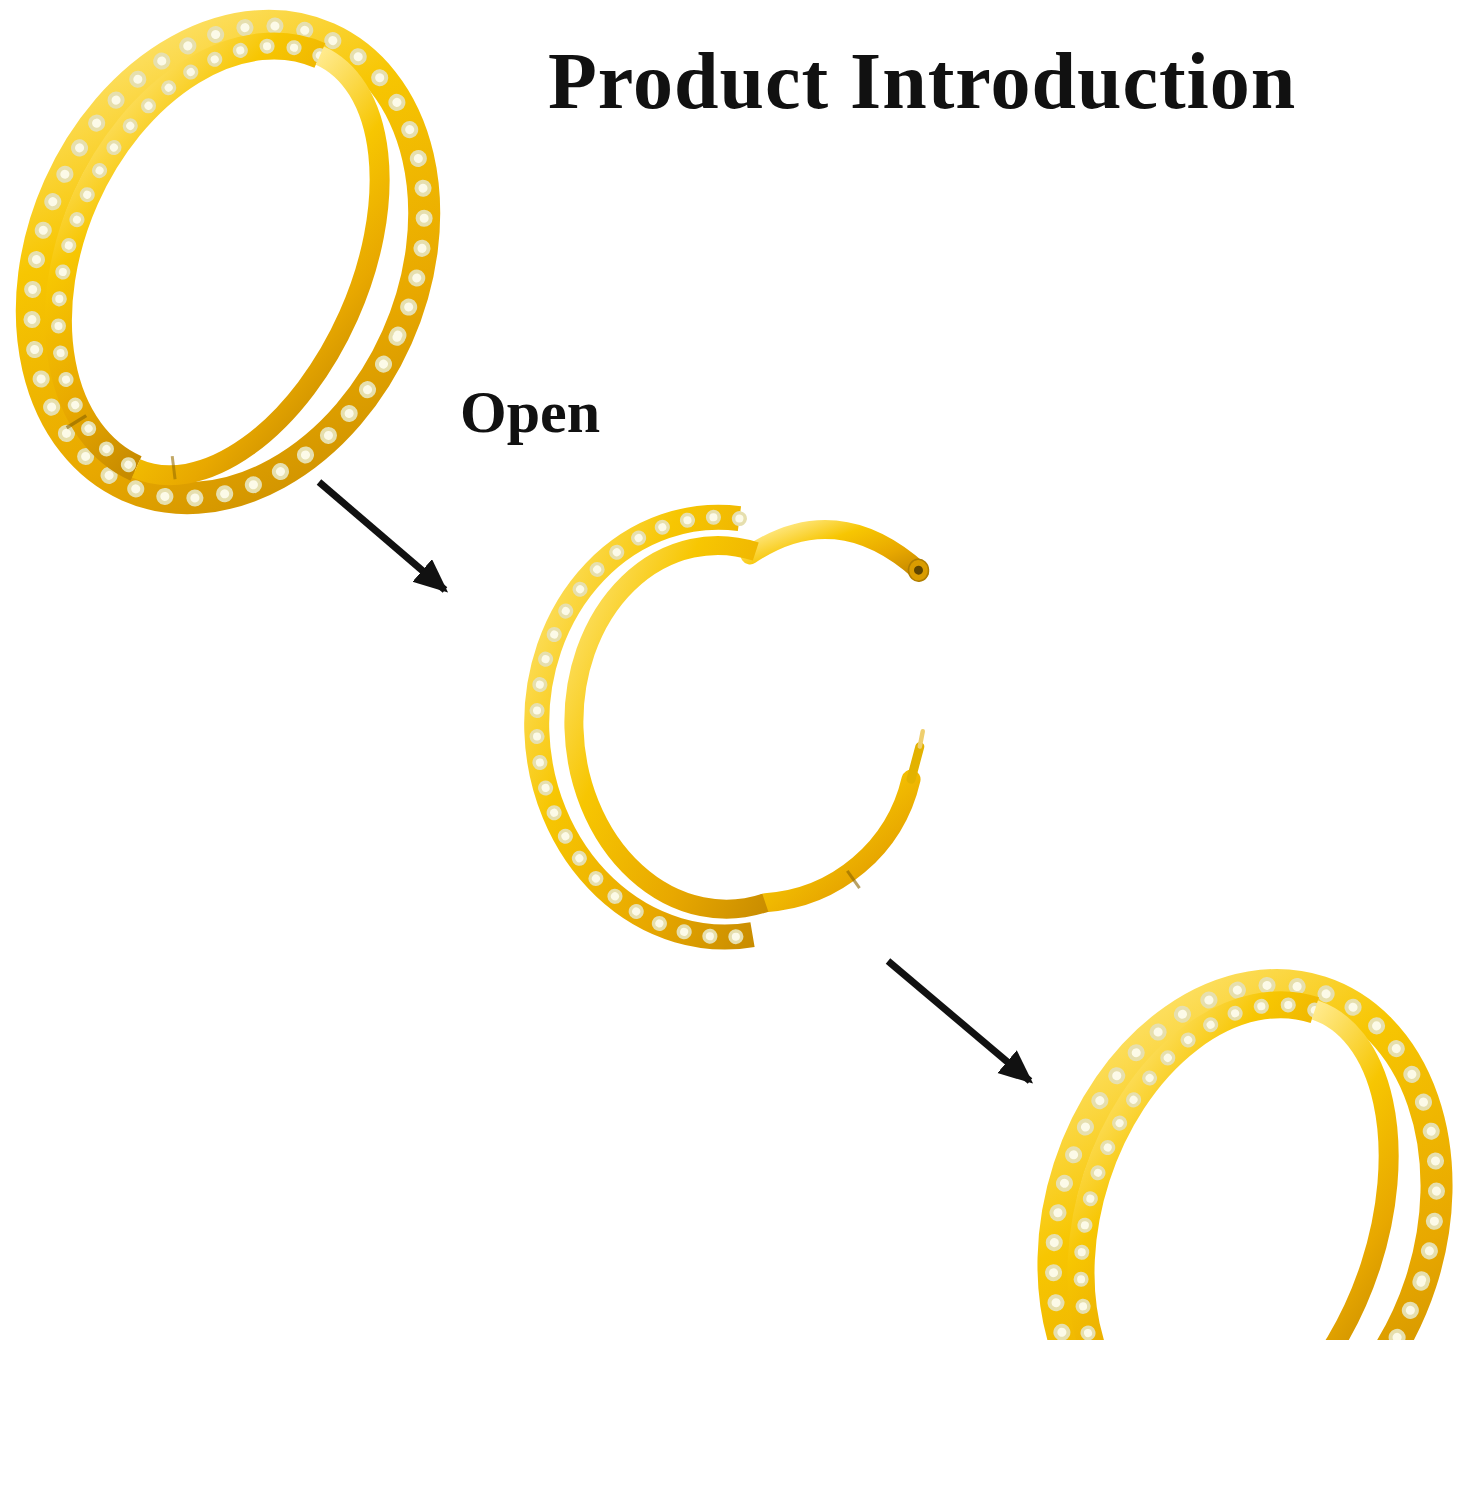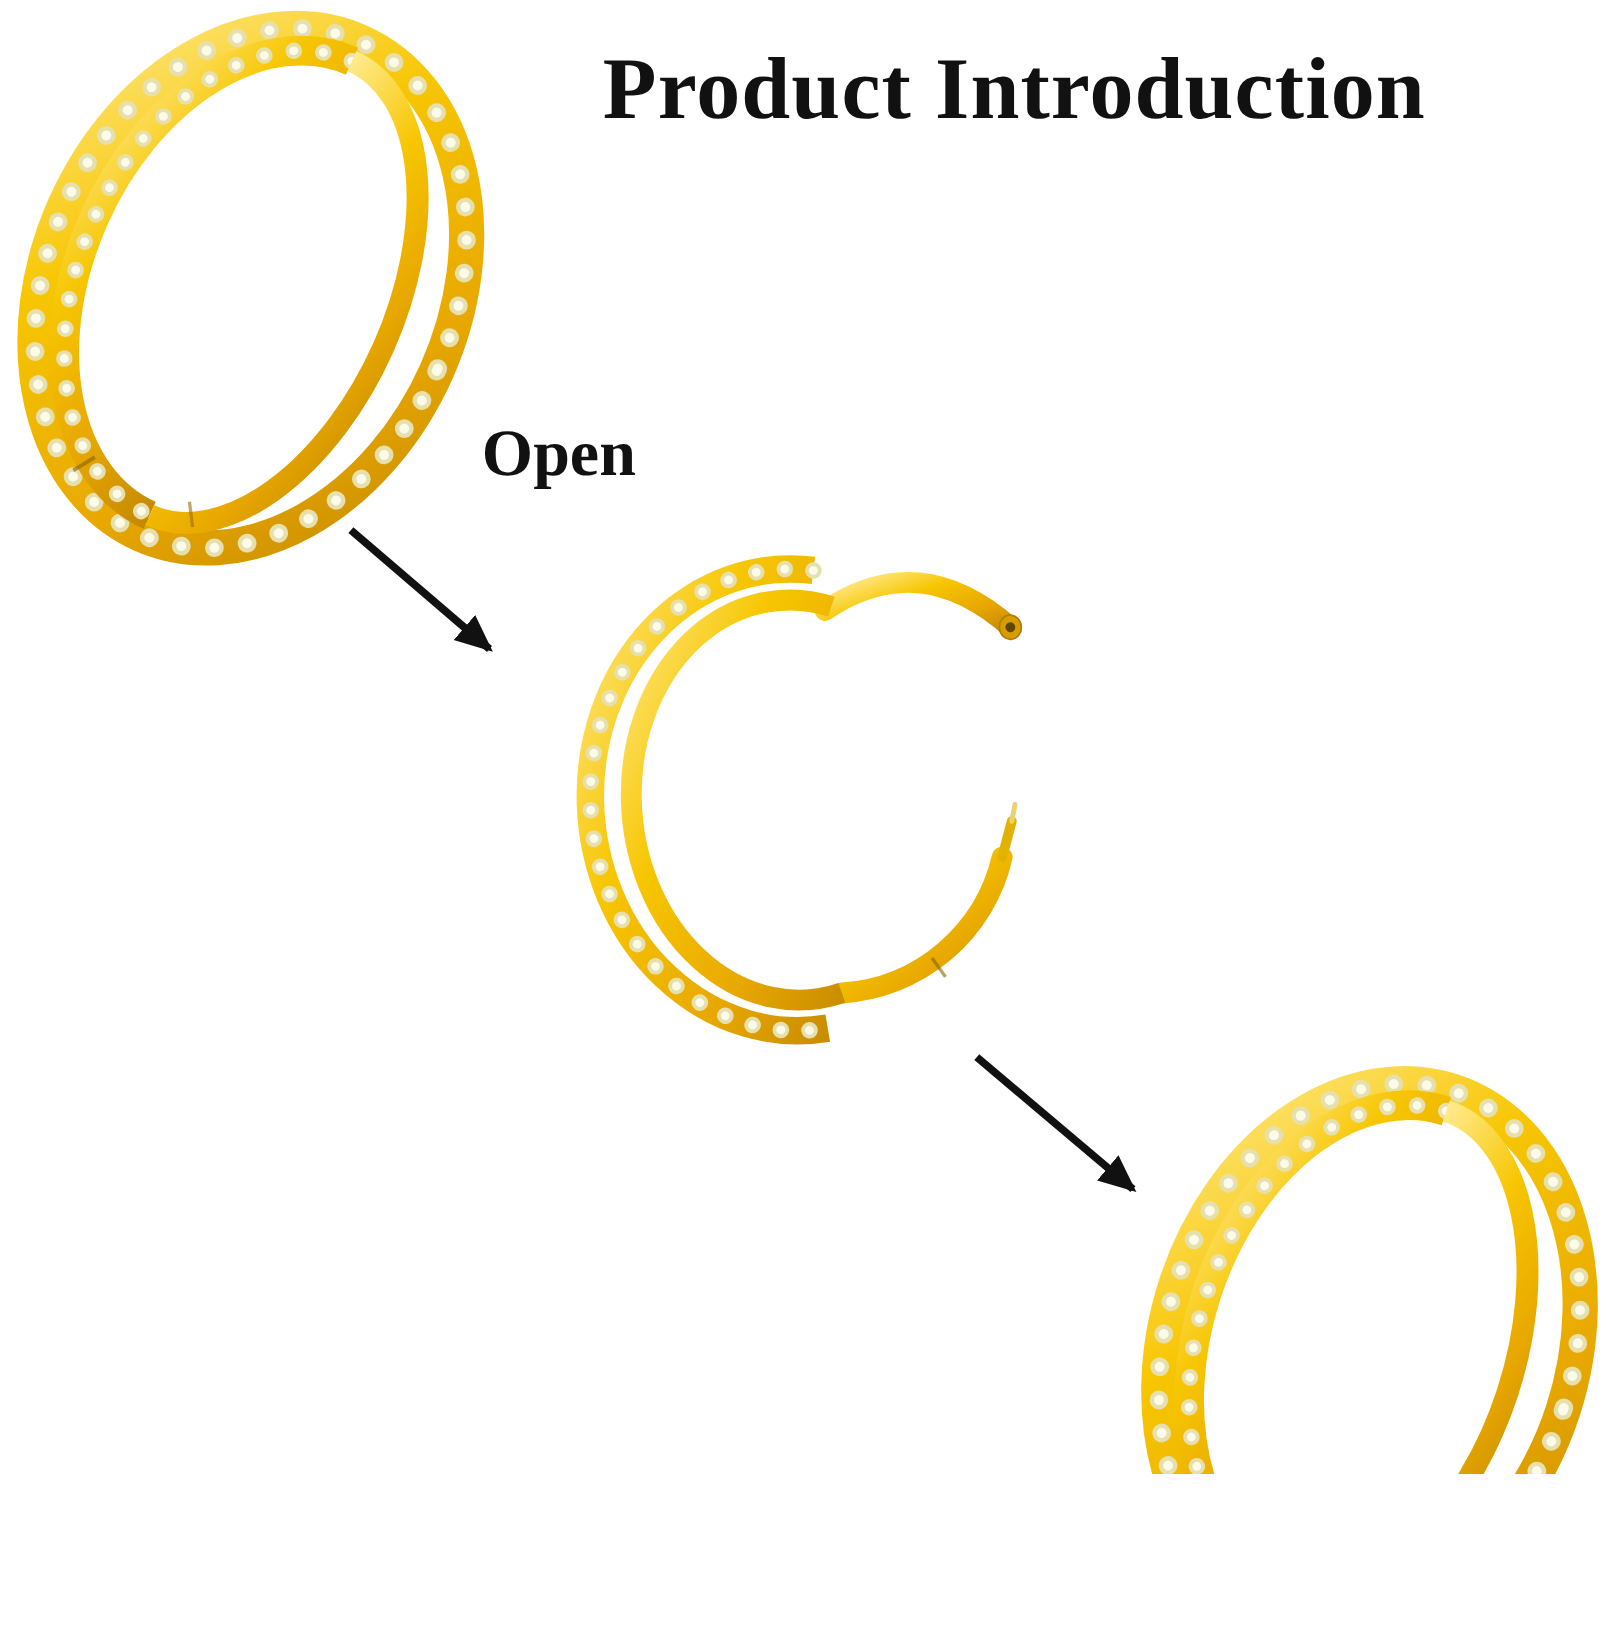--- a/index.html
+++ b/index.html
@@ -48,21 +48,21 @@
       <ellipse cx="240" cy="280" rx="185" ry="245" fill="none" stroke="#FCFAE8" stroke-width="9" stroke-dasharray="0.1 30" stroke-linecap="round"></ellipse>
       <path d="M 240 54 A 156 226 0 0 0 240 506" fill="none" stroke="url(#g1)" stroke-width="27"></path>
       <path d="M 240 54 A 156 226 0 0 0 240 506" fill="none" stroke="#E6DFAE" stroke-width="15" stroke-dasharray="0.1 27" stroke-linecap="round"></path>
       <path d="M 240 54 A 156 226 0 0 0 240 506" fill="none" stroke="#FCFAE8" stroke-width="8" stroke-dasharray="0.1 27" stroke-linecap="round"></path>
       <path d="M 240 54 A 132 226 0 0 1 240 506" fill="none" stroke="url(#g1)" stroke-width="20"></path>
       <line x1="173" y1="478" x2="160" y2="497" stroke="#8A6400" stroke-width="3.5" opacity="0.6"></line>
       <line x1="268" y1="480" x2="280" y2="500" stroke="#9A7000" stroke-width="3" opacity="0.6"></line>
     </g>
   </svg>
 
-  <div class="abs state-label" style="left:438px;top:378px;">Open</div>
+  <div class="abs state-label" style="left:460px;top:378px;">Open</div>
 
   <svg class="abs" style="left:305px;top:468px;" width="180" height="160" viewBox="0 0 180 160">
     <defs>
       <marker id="ah1" markerUnits="userSpaceOnUse" markerWidth="36" markerHeight="32" refX="30" refY="15" orient="auto">
         <path d="M0,0 L34,15 L0,30 Z" fill="#111111"></path>
       </marker>
     </defs>
     <line x1="14" y1="14" x2="140" y2="122" stroke="#111111" stroke-width="7" marker-end="url(#ah1)"></line>
   </svg>
 

